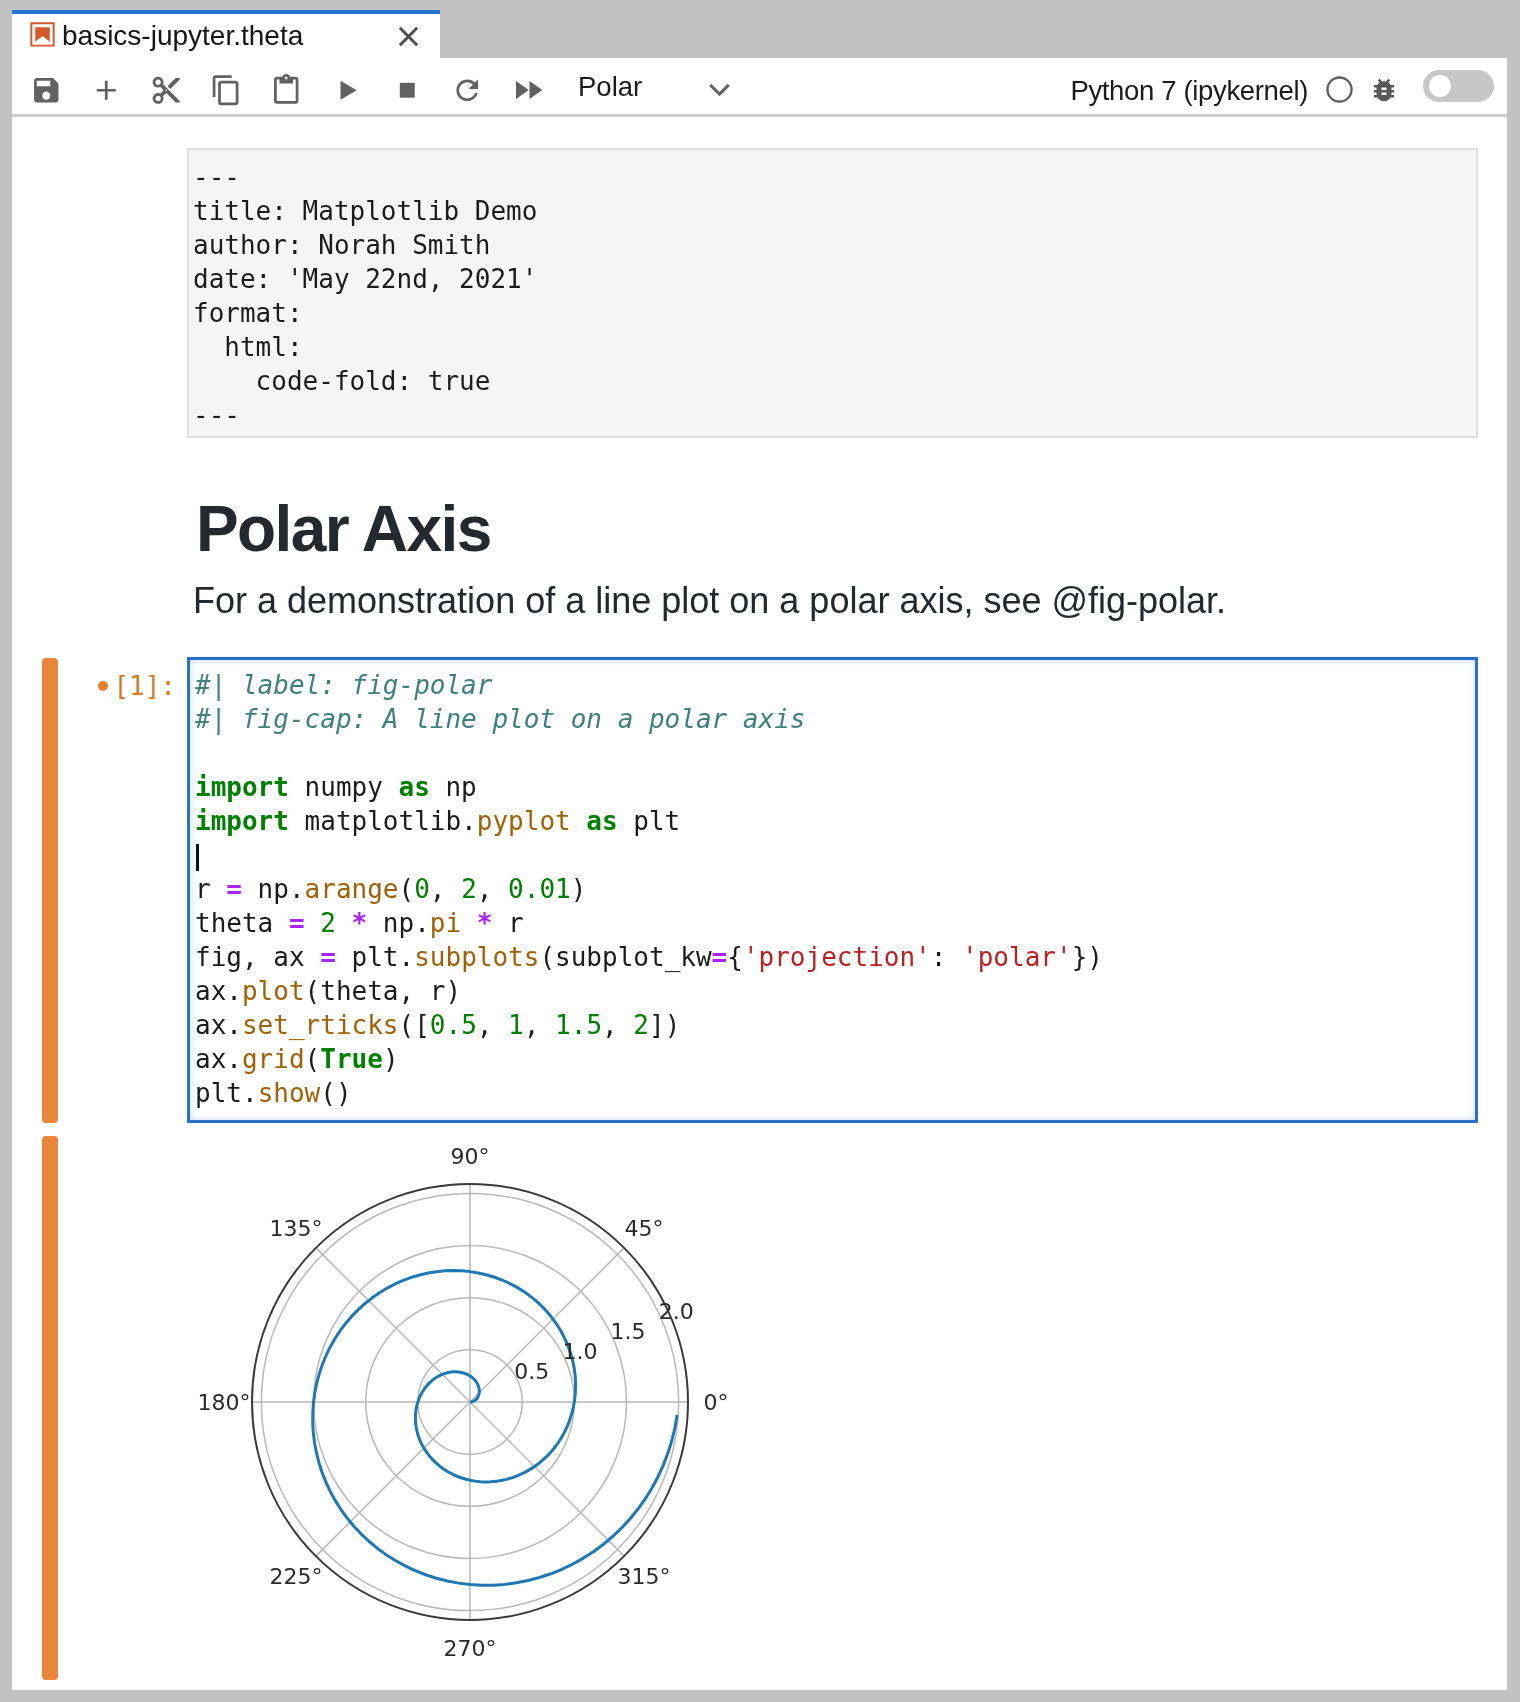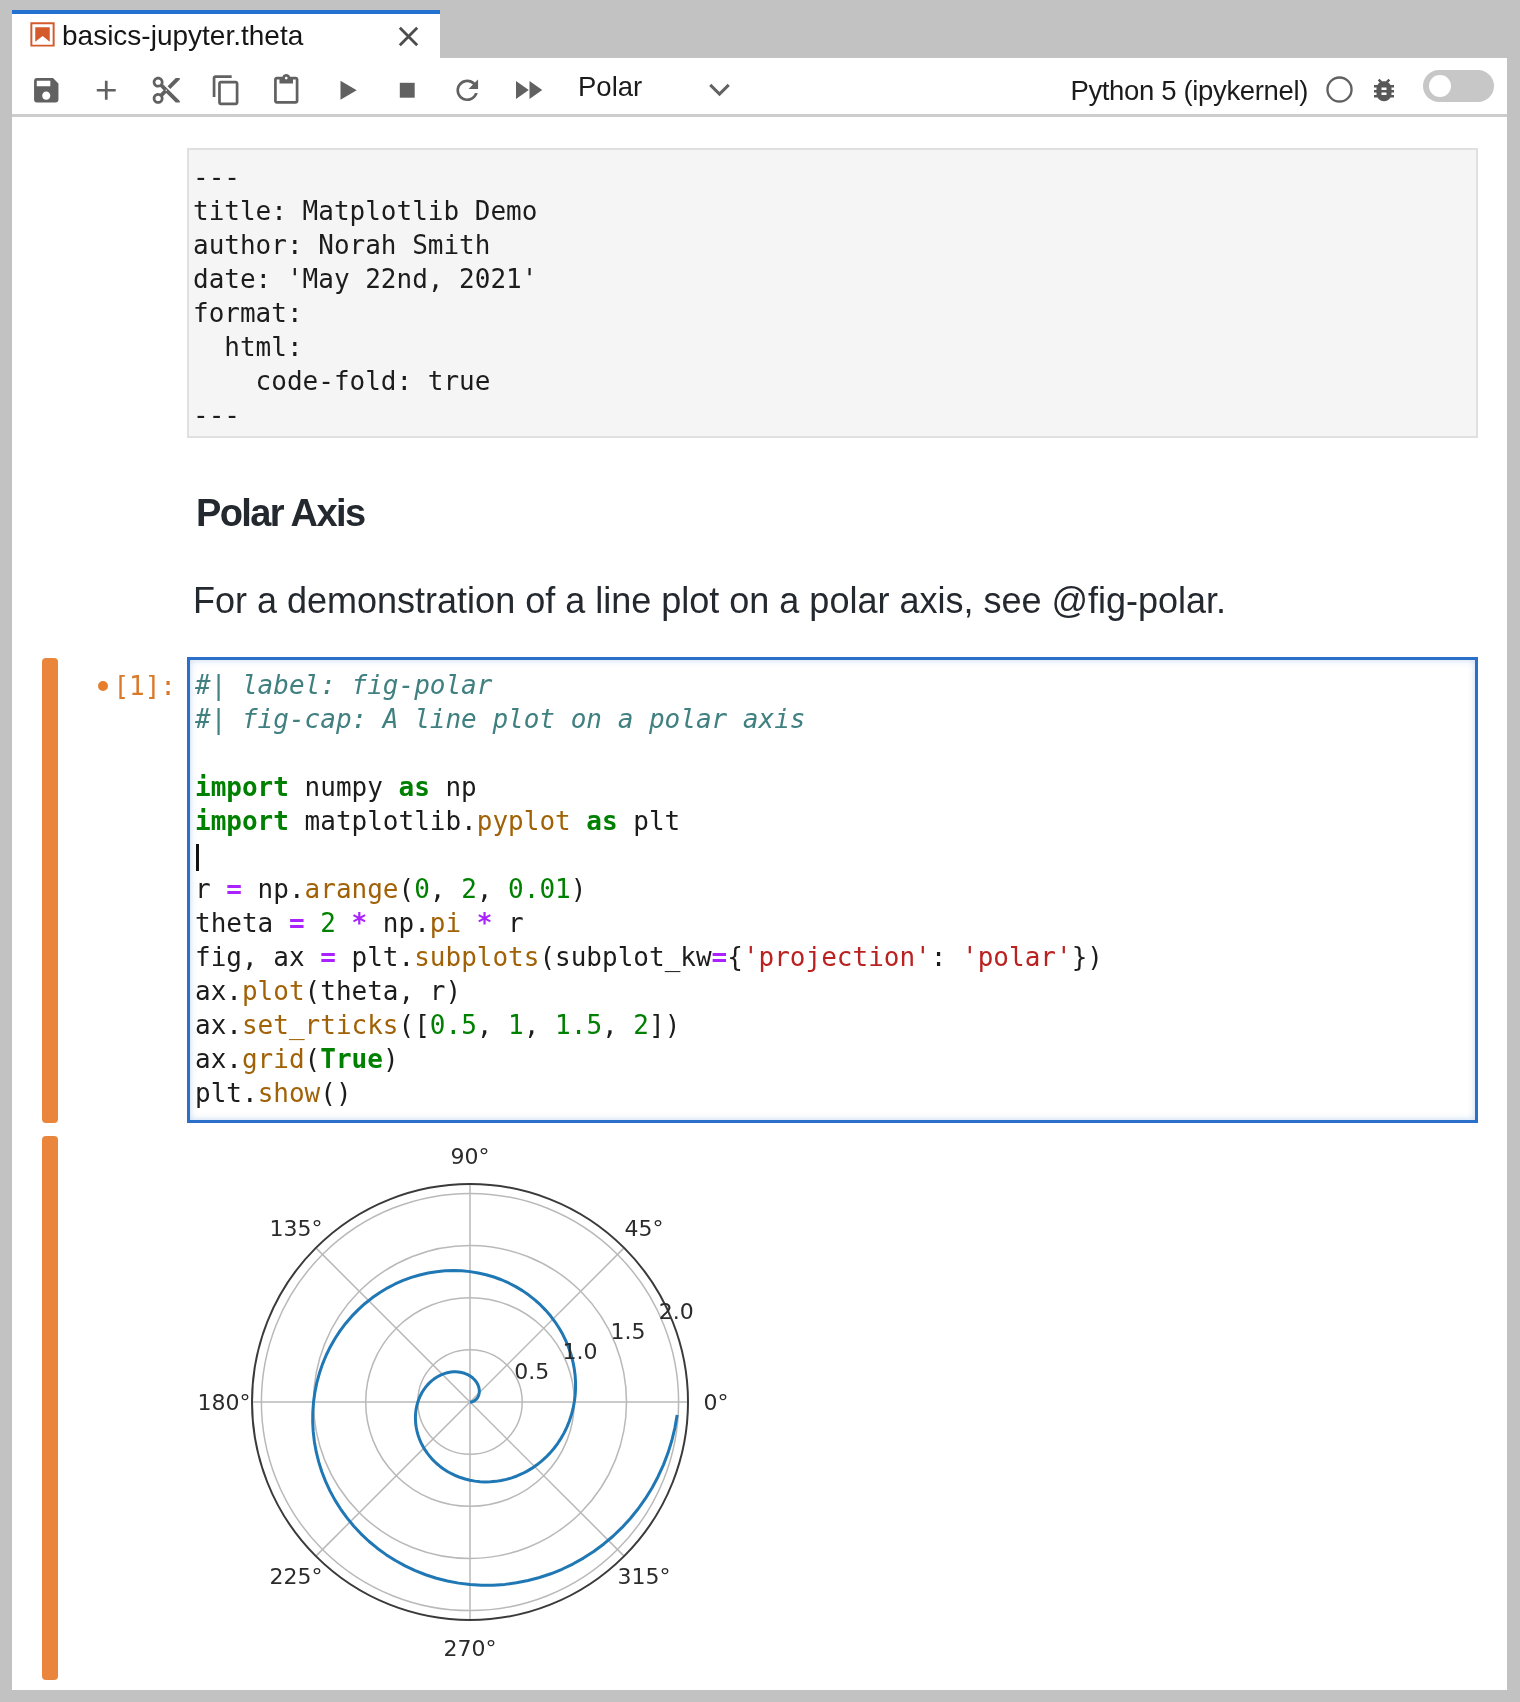--- a/index.html
+++ b/index.html
@@ -33,21 +33,21 @@
   .toggle .knob { position:absolute; left:6px; top:5px; width:22px; height:22px; background:#ffffff; border-radius:50%; }
 
   
   .mono { font-family:"DejaVu Sans Mono", monospace; }
 
   .raw-cell { position:absolute; left:187px; top:148px; width:1291px; height:290px;
               background:#f5f5f5; border:2px solid #e0e0e0; }
   .raw-code { position:absolute; left:4px; top:10px; font-size:26px; line-height:34px;
               color:#1c1c1c; white-space:pre; }
 
-  .md-heading { position:absolute; left:196px; top:492px; font-size:38px; font-weight:bold;
+  .md-heading { position:absolute; left:196px; top:492px; font-size:64px; font-weight:bold;
                 color:#24292f; letter-spacing:-1.6px; }
   .md-para { position:absolute; left:193px; top:580px; font-size:36px; color:#24292f; }
 
   .collapser { position:absolute; left:42px; width:16px; border-radius:4px; background:#e9863b; }
   #collapser-input { top:658px; height:465px; }
   #collapser-output { top:1136px; height:544px; }
 
   .prompt-dot { position:absolute; left:98px; top:681px; width:10px; height:10px;
                 border-radius:50%; background:#e67e2c; }
   .prompt { position:absolute; left:60px; top:669px; width:116px; text-align:right;
@@ -137,21 +137,21 @@
       </svg>
   </div>
 
   <div class="cell-select">
     <span>Polar</span>
     <svg class="chev" width="37" height="37" viewBox="0 0 24 24">
       <path fill="none" stroke="#636363" stroke-width="1.95" d="M6 9l6 6 6-6"></path>
     </svg>
   </div>
 
-  <div class="kernel-name">Python 5 (ipykernel)</div>
+  <div class="kernel-name">Python 7 (ipykernel)</div>
   <svg class="kernel-status" viewBox="0 0 24 24">
     <circle cx="12" cy="12" r="10.7" fill="none" stroke="#616161" stroke-width="2.1"></circle>
   </svg>
   <svg class="bug-btn" viewBox="0 0 24 24">
     <path fill="#585858" d="M20 8h-2.81c-.45-.78-1.07-1.45-1.82-1.96L17 4.41 15.59 3l-2.17 2.17C12.96 5.06 12.49 5 12 5c-.49 0-.96.06-1.41.17L8.41 3 7 4.41l1.62 1.63C7.88 6.55 7.26 7.22 6.81 8H4v2h2.09c-.05.33-.09.66-.09 1v1H4v2h2v1c0 .34.04.67.09 1H4v2h2.81c1.04 1.79 2.97 3 5.19 3s4.15-1.21 5.19-3H20v-2h-2.09c.05-.33.09-.66.09-1v-1h2v-2h-2v-1c0-.34-.04-.67-.09-1H20V8zm-6 8h-4v-2h4v2zm0-4h-4v-2h4v2z"></path>
   </svg>
   <div class="toggle">
     <div class="knob"></div>
   </div>
 

